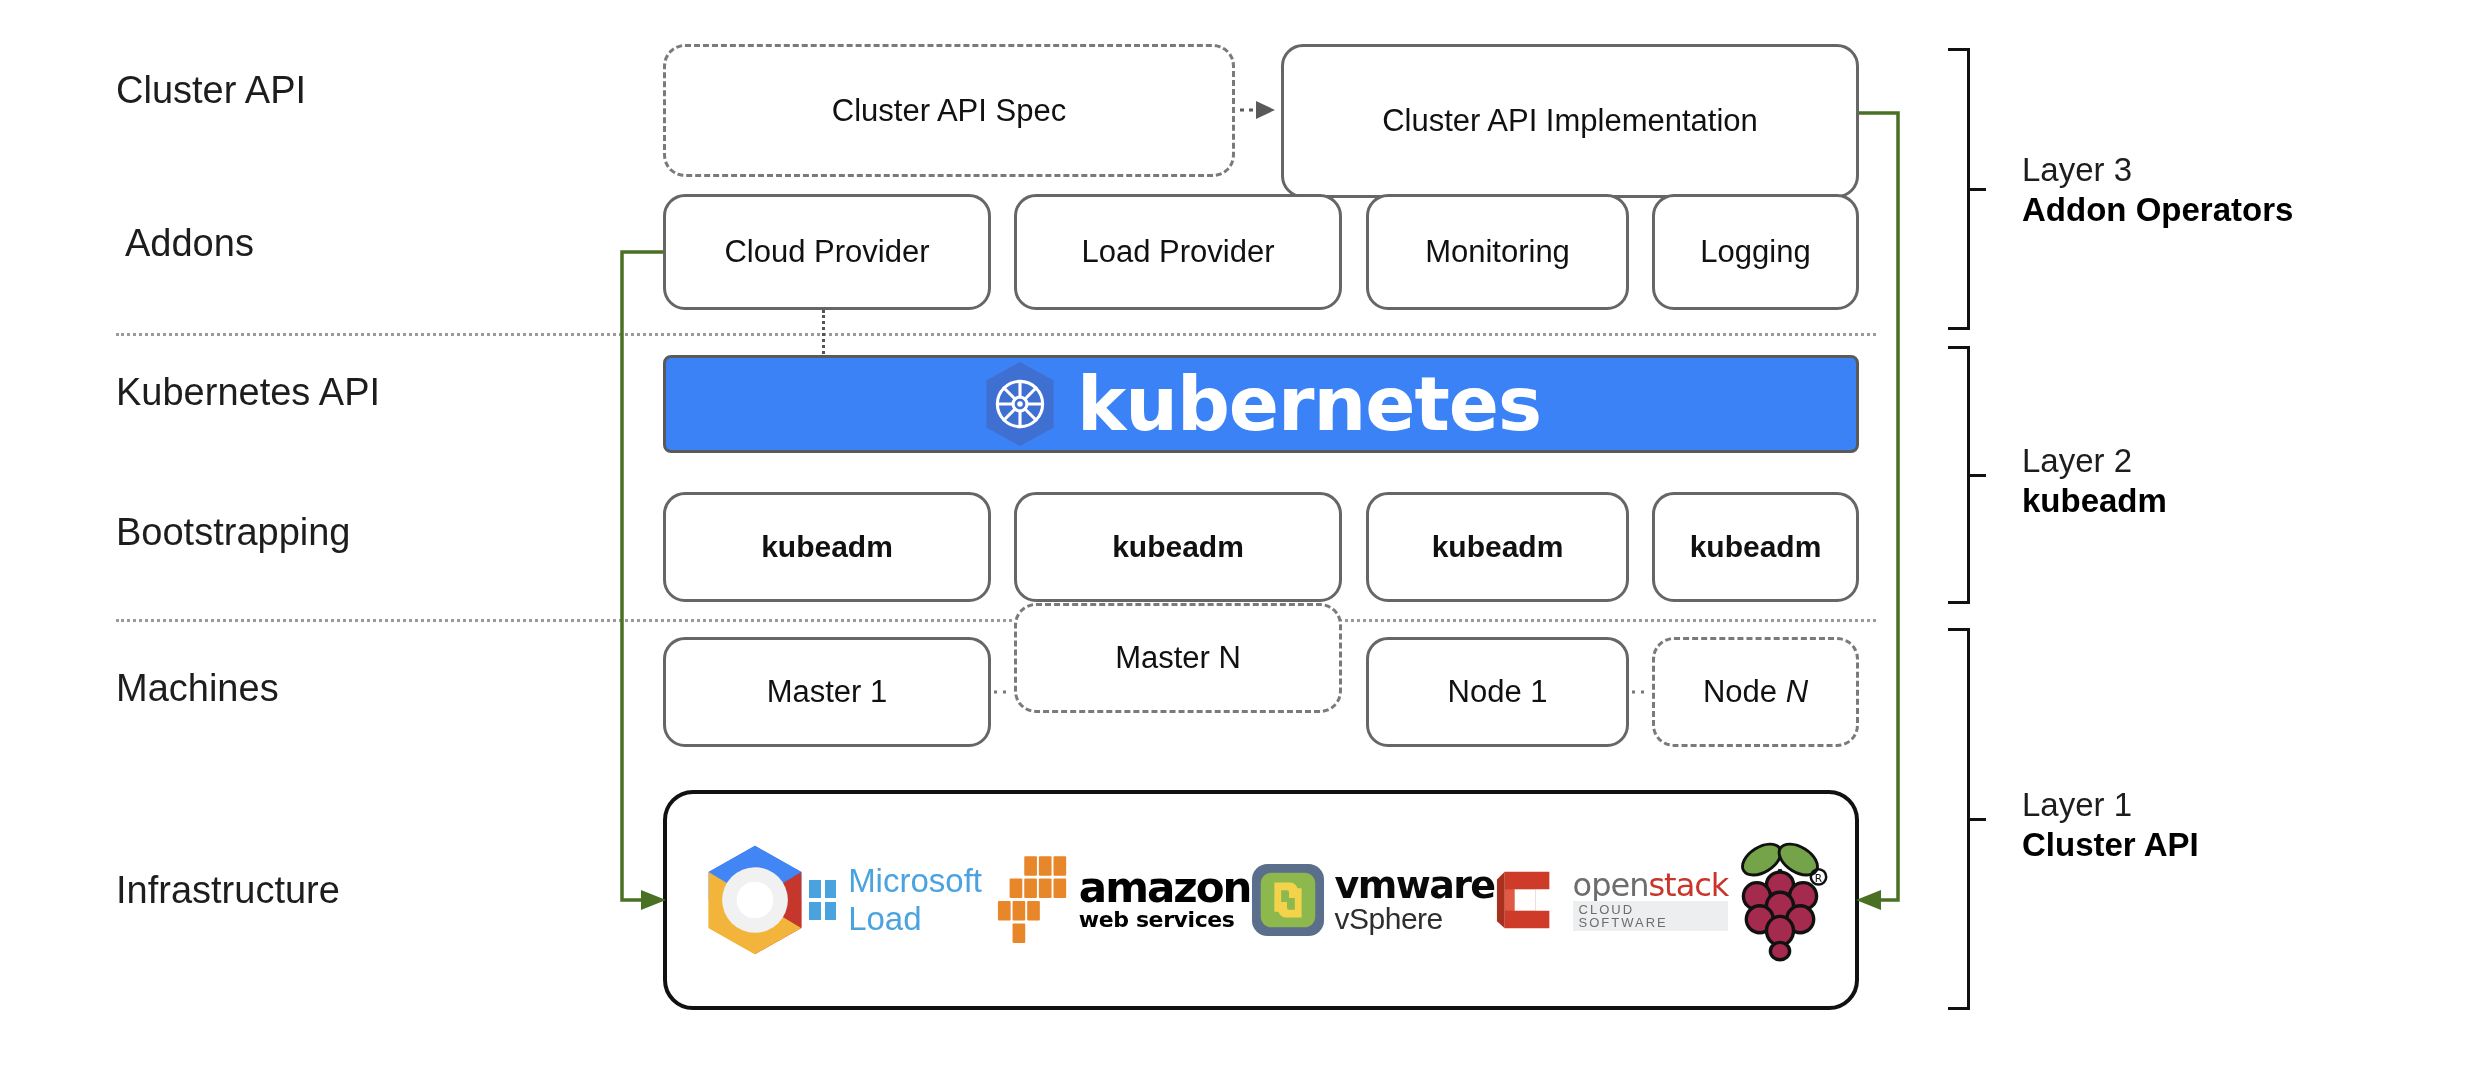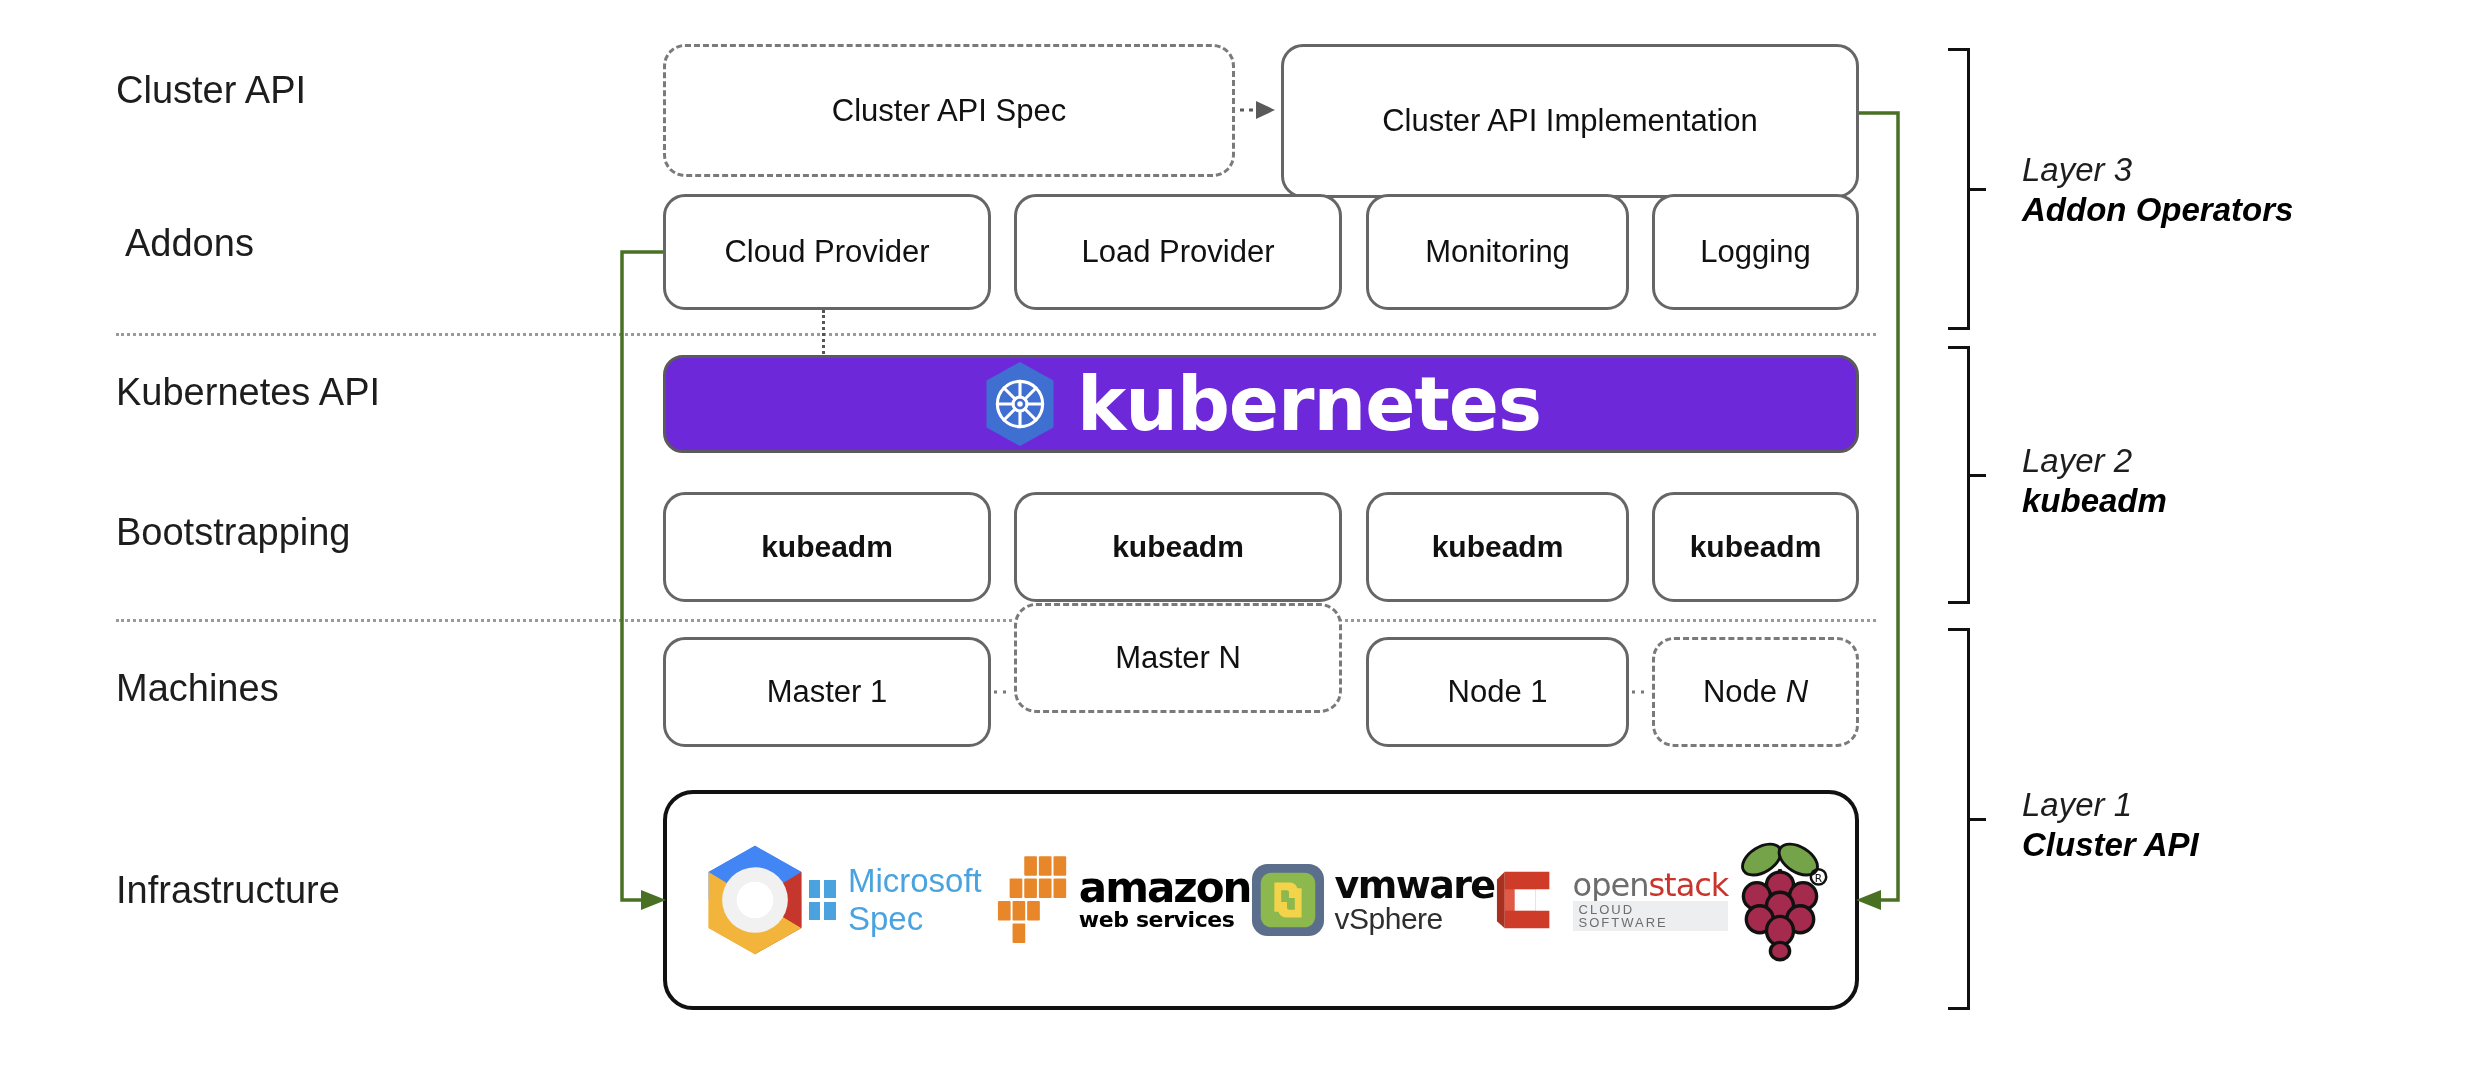--- a/index.html
+++ b/index.html
@@ -24,21 +24,21 @@
     font-size:31px;color:#111111;text-align:center;
   }
   .node.dashed{
     border-style:dashed;border-color:#7a7a7a;border-width:3px;
   }
   .node.bold{font-weight:bold;font-size:30px;}
   .node.italic-n i{font-style:italic;}
 
   
   .k8sbar{
-    border:3px solid #5a5a5a;border-radius:20px;background:#6d28d9;
+    border:3px solid #5a5a5a;border-radius:8px;background:#3b82f6;
     display:flex;align-items:center;justify-content:center;gap:18px;
   }
   .k8s-word{
     color:#ffffff;font-size:74px;font-weight:bold;letter-spacing:-1px;
     line-height:1;font-family:"DejaVu Sans",sans-serif;
   }
 
   
   .infra{
     border:4px solid #111111;border-radius:30px;background:#ffffff;
@@ -73,21 +73,21 @@
   .ostack-b{font-size:13px;letter-spacing:2px;color:#6d6d6d;background:#eceef0;padding:2px 6px;font-family:"Liberation Sans",sans-serif;}
 
   
   .dotsep{border-top:3px dotted #9a9a9a;}
   .vdot{border-left:3px dotted #555;}
 
   
   .bracket{border:3px solid #111;border-left:none;}
   .brk-tick{background:#111;height:3px;width:16px;}
 
-  .layer-txt{line-height:1.22;font-style:italic;}
+  .layer-txt{line-height:1.22;}
   .layer-top{font-size:33px;color:#1d1d1d;}
   .layer-bot{font-size:33px;font-weight:bold;color:#000;}
 
   
   .conn{position:absolute;left:0;top:0;pointer-events:none;}
 </style>
 </head>
 <body>
 
 <div class="stage">
@@ -213,21 +213,21 @@
       </svg>
     </span>
 
     <span class="logo azure">
       <span class="winflag">
           <i></i>
           <i></i>
           <i></i>
           <i></i>
         </span>
-      <span class="azure-txt">Microsoft Spec</span>
+      <span class="azure-txt">Microsoft Load</span>
     </span>
 
     <span class="logo" style="gap:6px;">
       <span style="width:78px;height:92px;display:block;">
         <svg viewBox="0 0 80 94" width="78" height="92" aria-hidden="true">
           <g fill="#e8862a">
             <rect x="30" y="2" width="13" height="20" rx="1"></rect>
             <rect x="45" y="2" width="13" height="20" rx="1"></rect>
             <rect x="60" y="2" width="13" height="20" rx="1"></rect>
             <rect x="15" y="25" width="13" height="20" rx="1"></rect>

